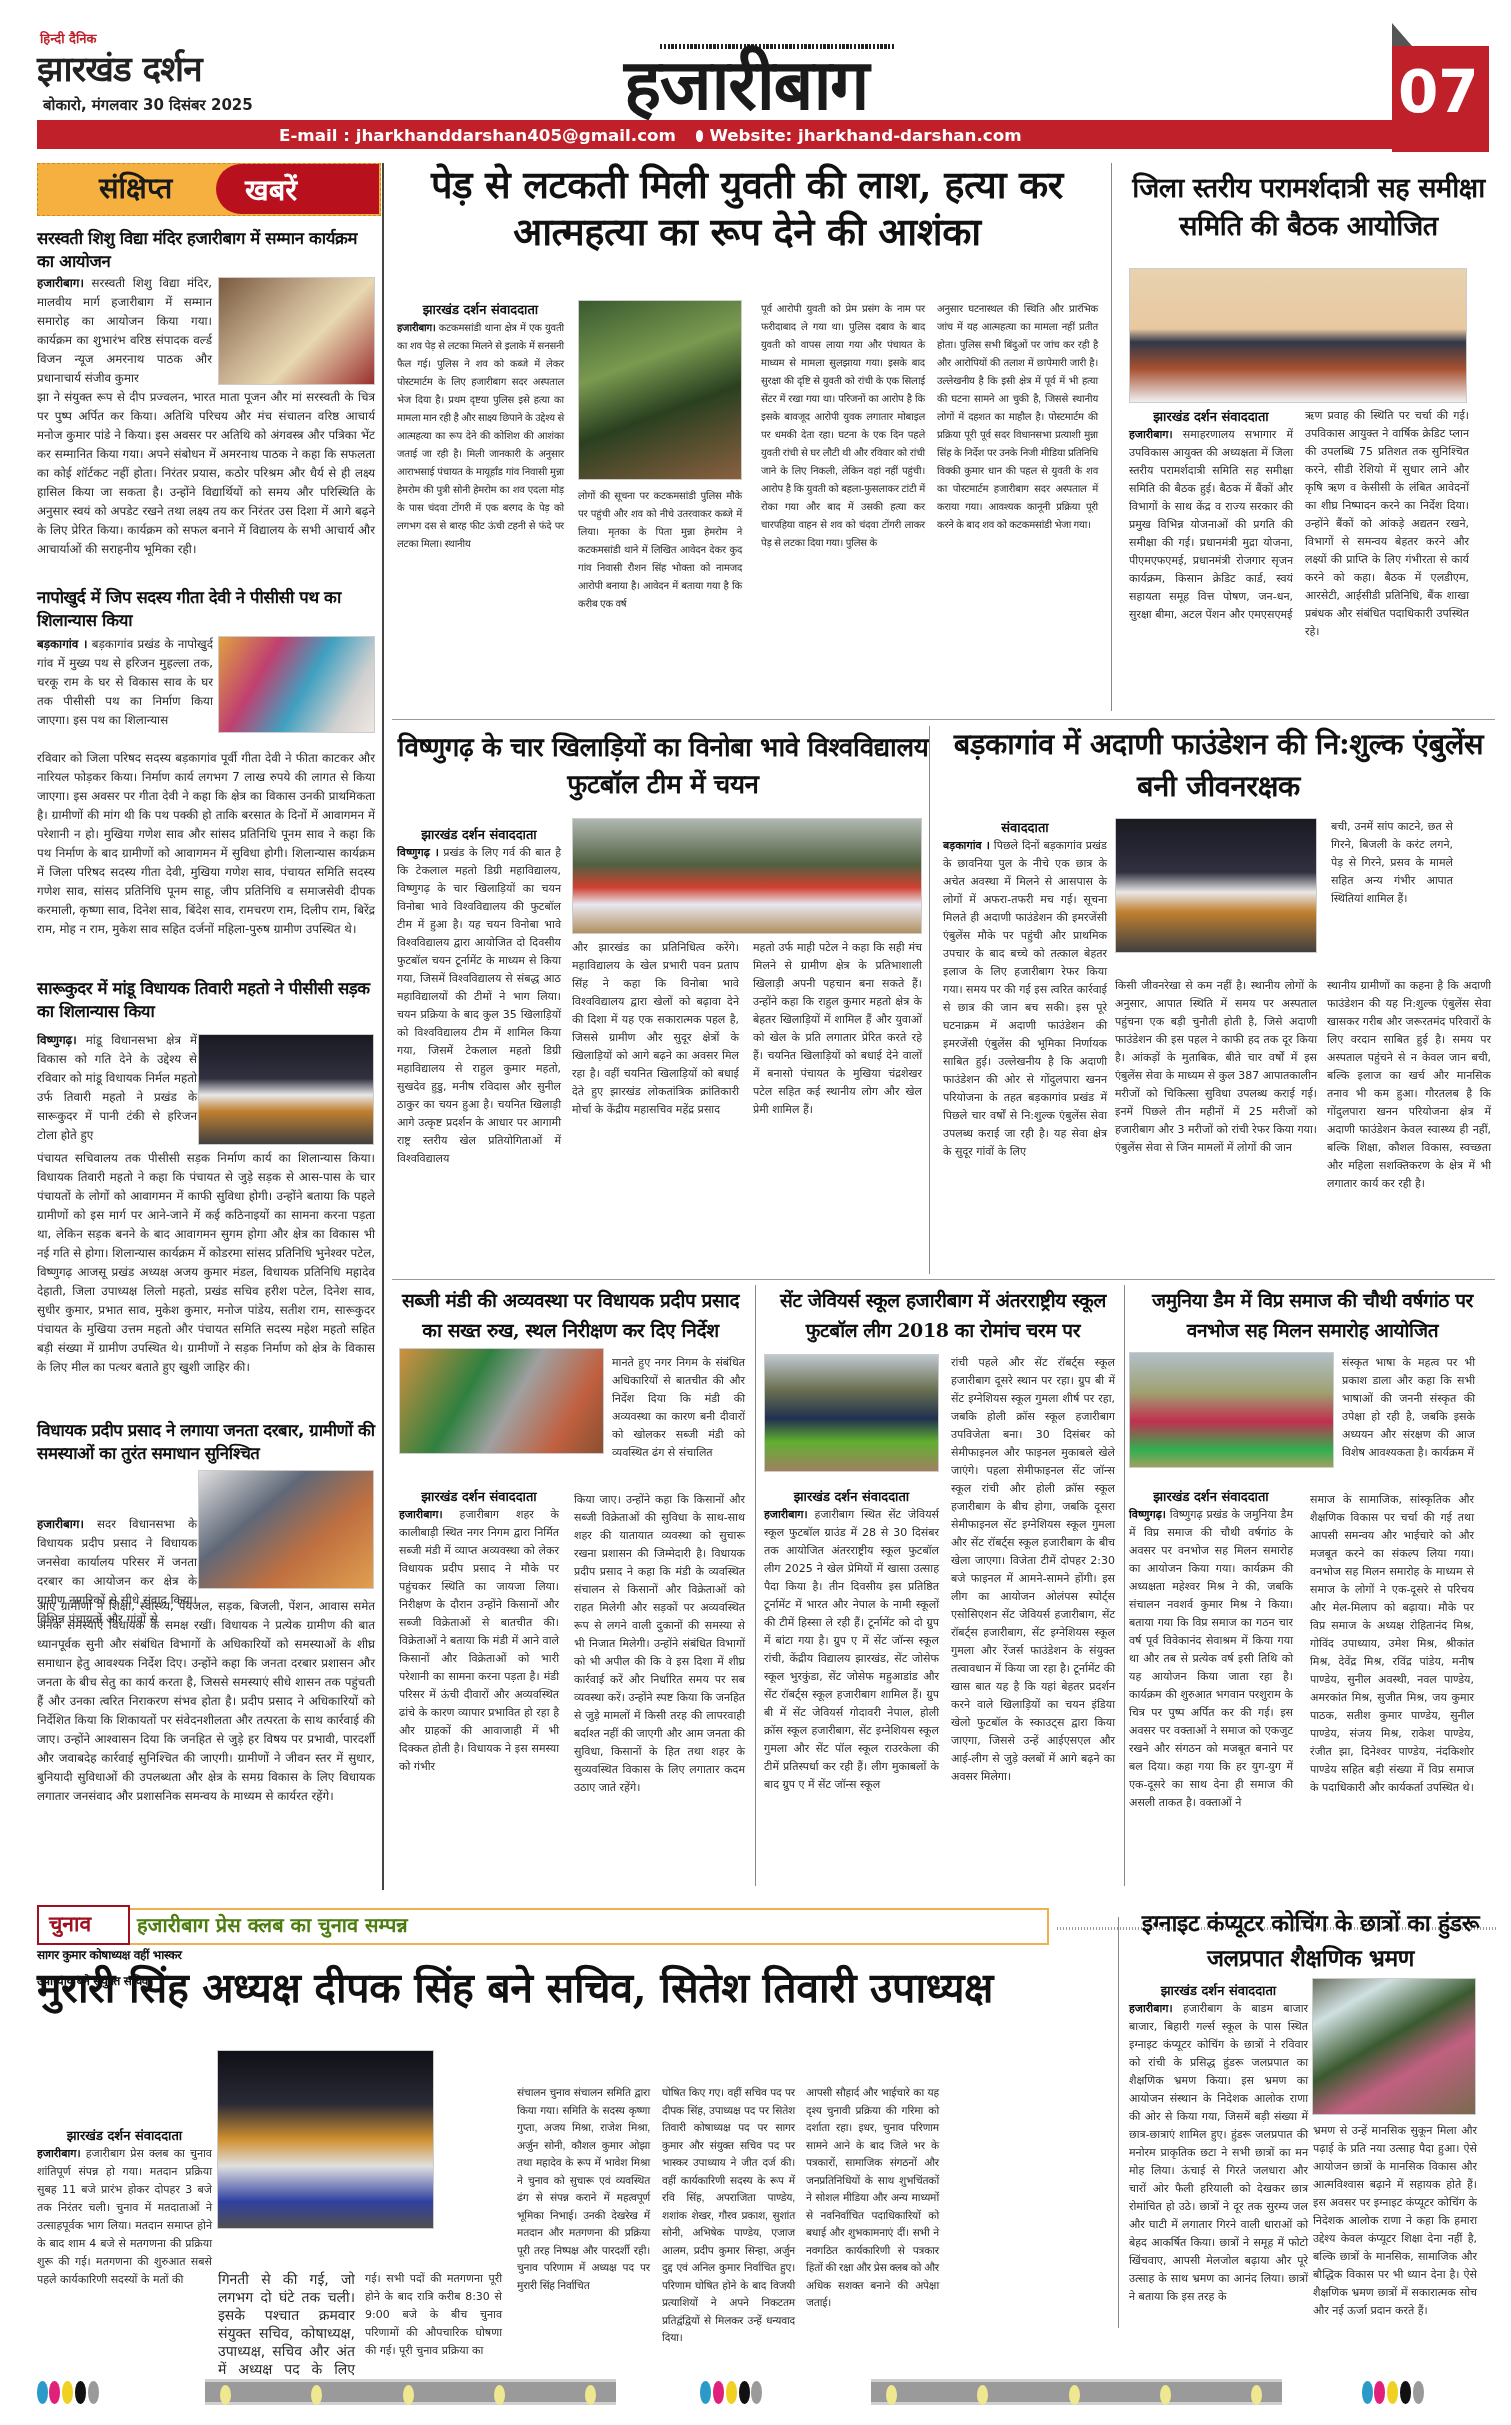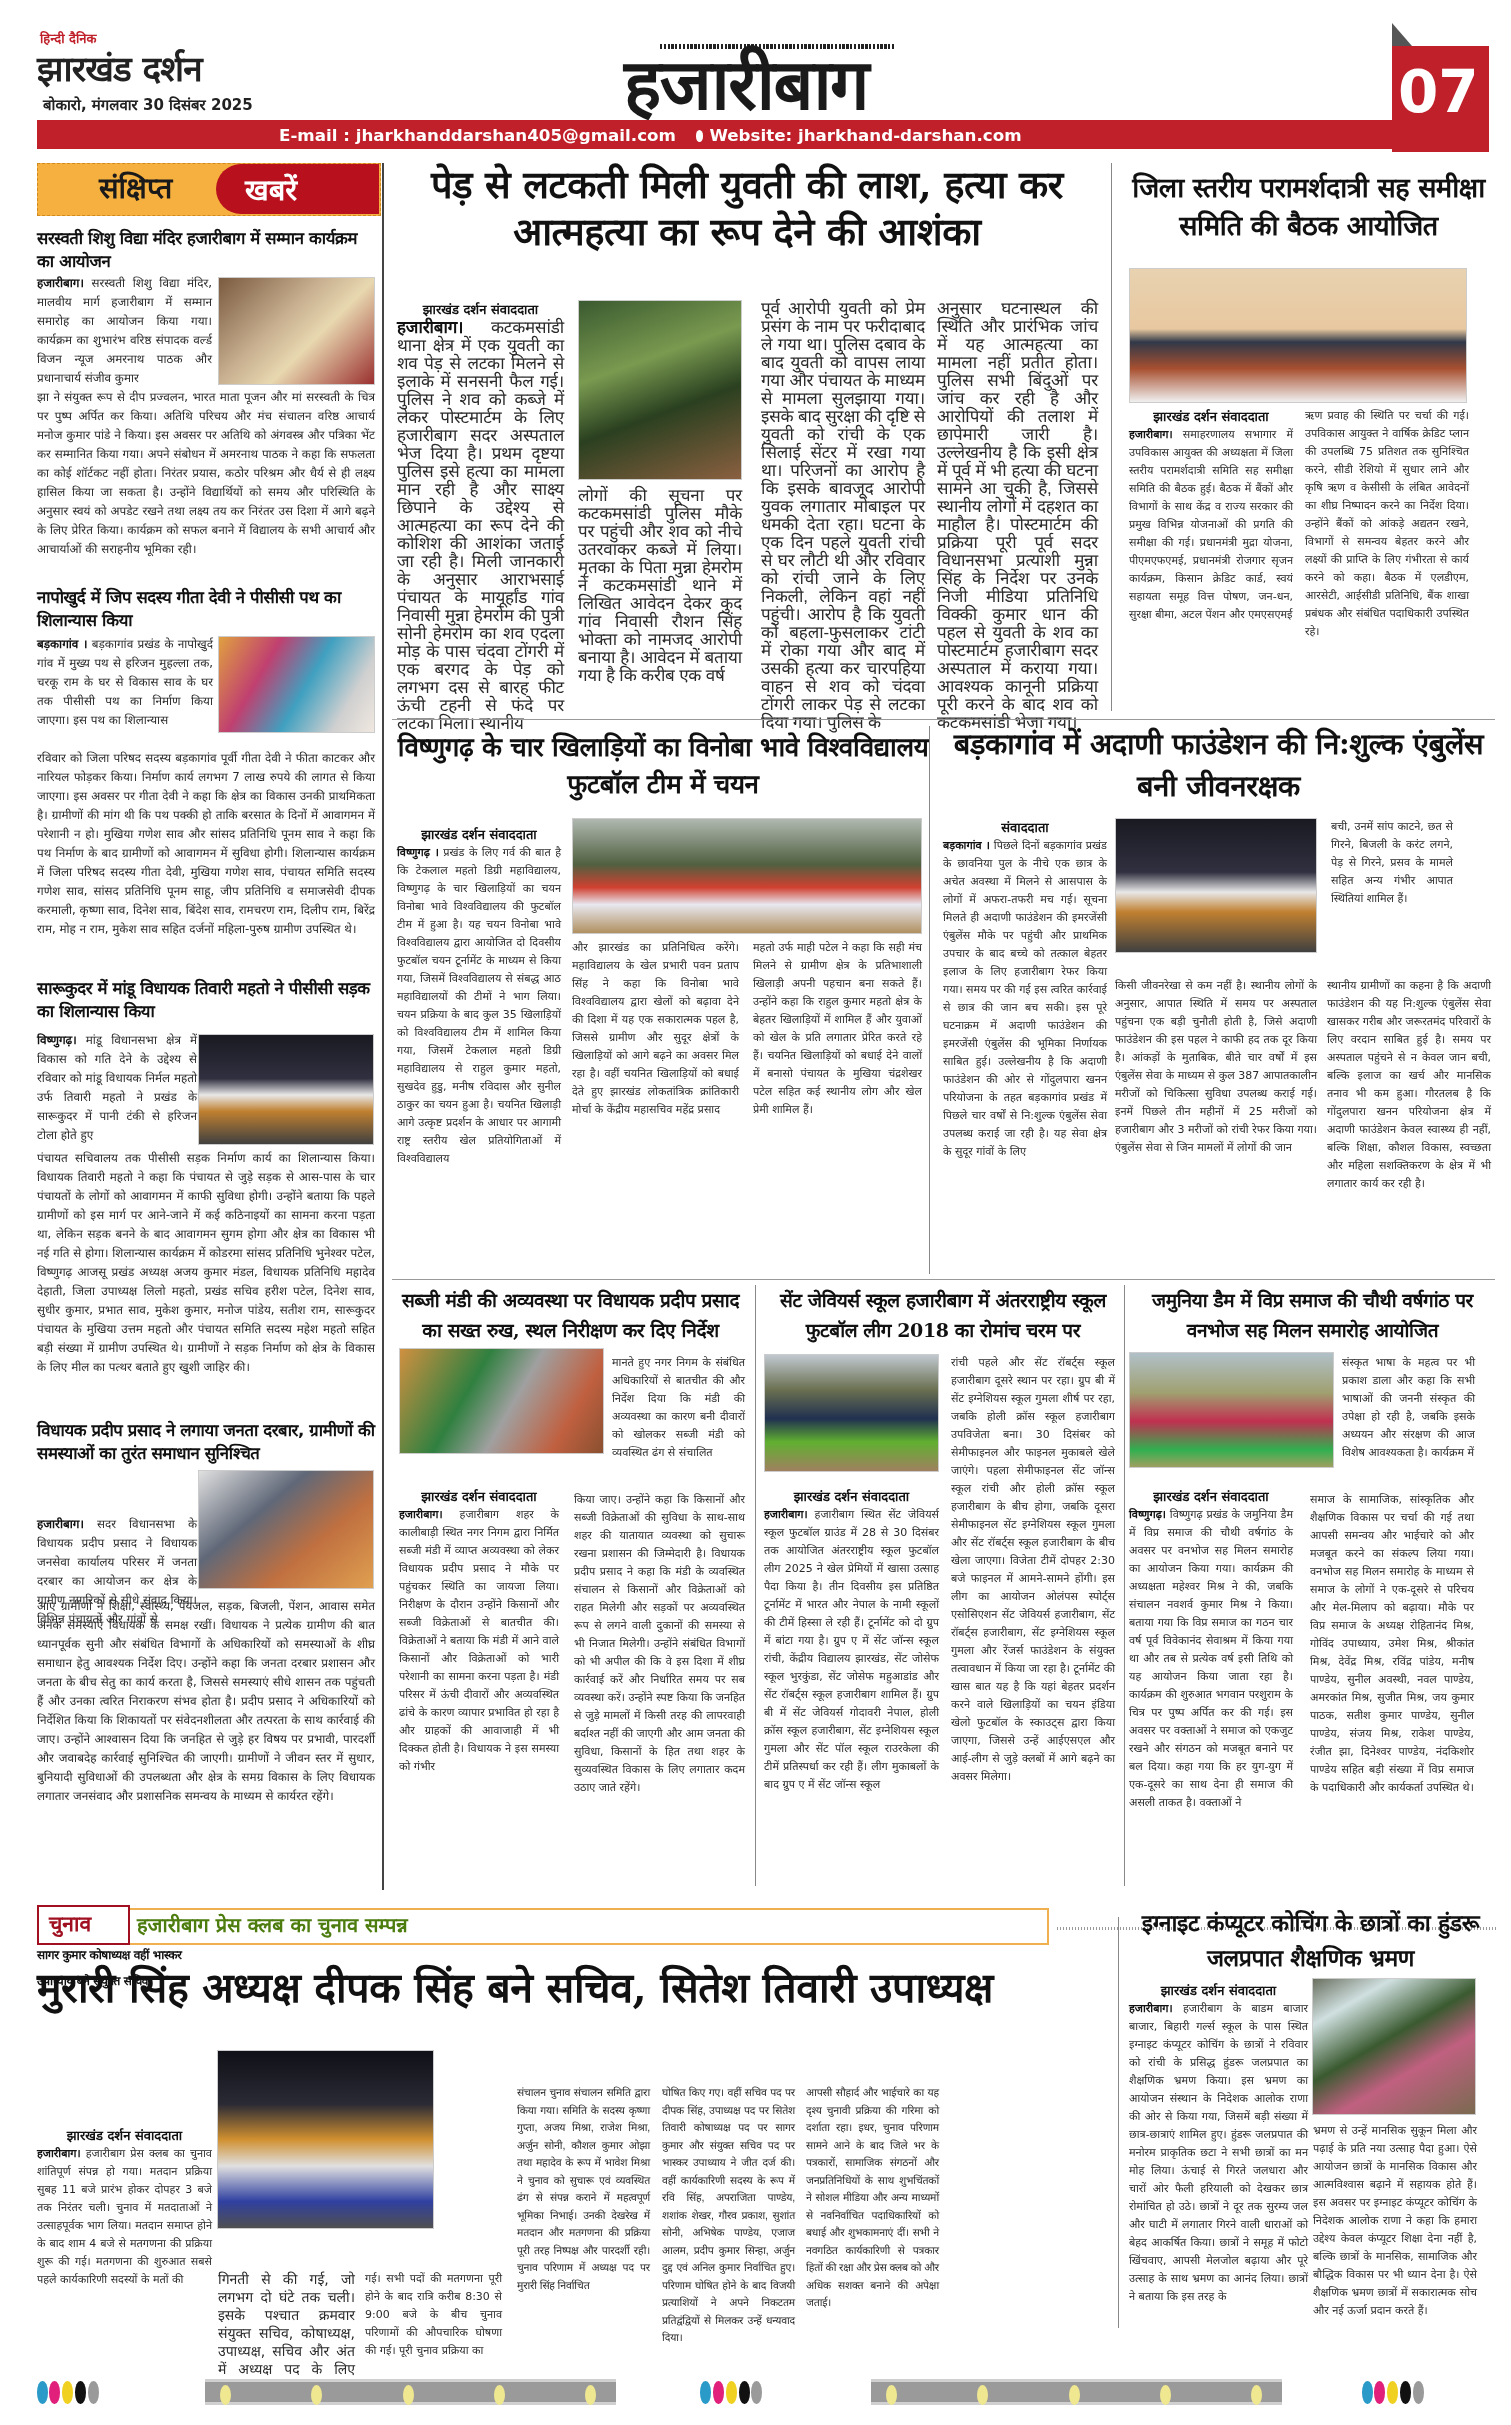--- a/index.html
+++ b/index.html
@@ -1,21 +1,21 @@
 <!DOCTYPE html>
 <html style="font-size:12px"><head>
 <meta charset="utf-8">
 <style>
   * { box-sizing: border-box; margin: 0; padding: 0; }
   html, body { width: 1511px; height: 2426px; background: #fff; overflow: hidden; }
   body { position: relative; font-family: "DejaVu Sans", sans-serif; color: #1a1a1a; }
   .abs { position: absolute; }
   .serif { font-family: "DejaVu Serif", serif; }
   .body-text { font-size: 11.8px; line-height: 19px; text-align: justify; color: #2a2a2a; }
-  .cond-text { font-size: 17px; line-height: 18px; text-align: justify; color: #2a2a2a; font-family: "Liberation Sans", sans-serif; letter-spacing: -0.2px; }
+  .cond-text { font-size: 10px; line-height: 18px; text-align: justify; color: #2a2a2a; font-family: "Liberation Sans", sans-serif; letter-spacing: -0.2px; }
   .bold-lead { font-weight: bold; color: #111; }
   .byline { font-weight: bold; text-align: center; font-size: 13px; line-height: 20px; color: #111; }
   .hl { font-weight: bold; color: #111; letter-spacing: -0.4px; }
   .photo { position: absolute; overflow: hidden; border: 0.8px solid #ccc; }
   .vrule { position: absolute; width: 1.5px; background: #444; }
   .hrule { position: absolute; height: 0.8px; background: #999; }
 
   
   #mast-logo-small { left: 40px; top: 29px; font-size: 13px; color: #c0202a; font-weight: bold; }
   #mast-logo { left: 37px; top: 44px; font-size: 35px; font-weight: bold; color: #222; letter-spacing: -0.8px; }

